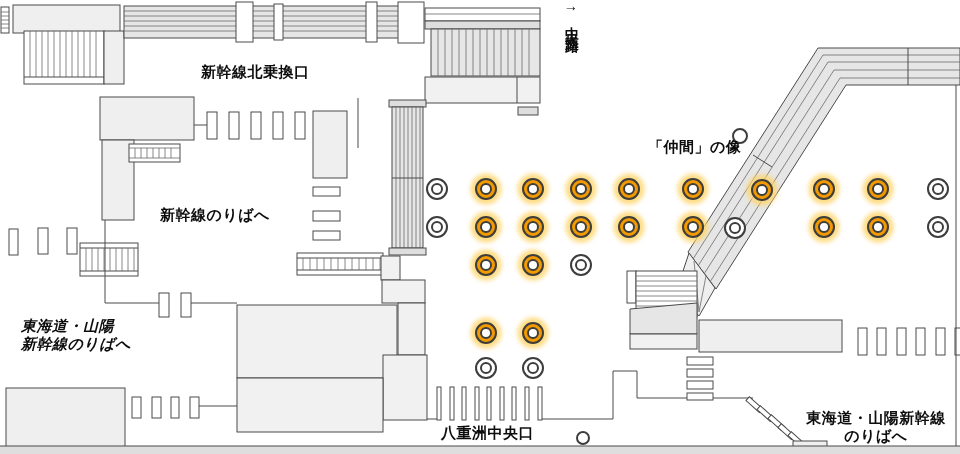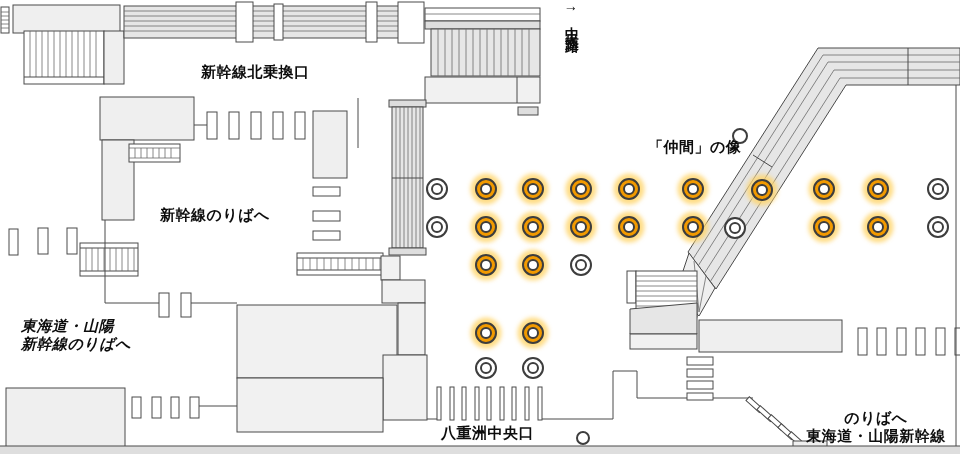--- a/index.html
+++ b/index.html
@@ -313,17 +313,17 @@
 
   <div class="lbl" style="left:21px;top:317px;font-style:italic;">
     <div>東海道・山陽</div>
     <div>新幹線のりばへ</div>
   </div>
 
 
   <div class="lbl" style="left:441px;top:424px;">八重洲中央口</div>
 
   <div class="lbl center" style="left:802px;top:409px;width:148px;">
+    <div>東海道・山陽新幹線</div>
     <div>のりばへ</div>
-    <div>東海道・山陽新幹線</div>
   </div>
 
 </div>
 
 </body></html>

